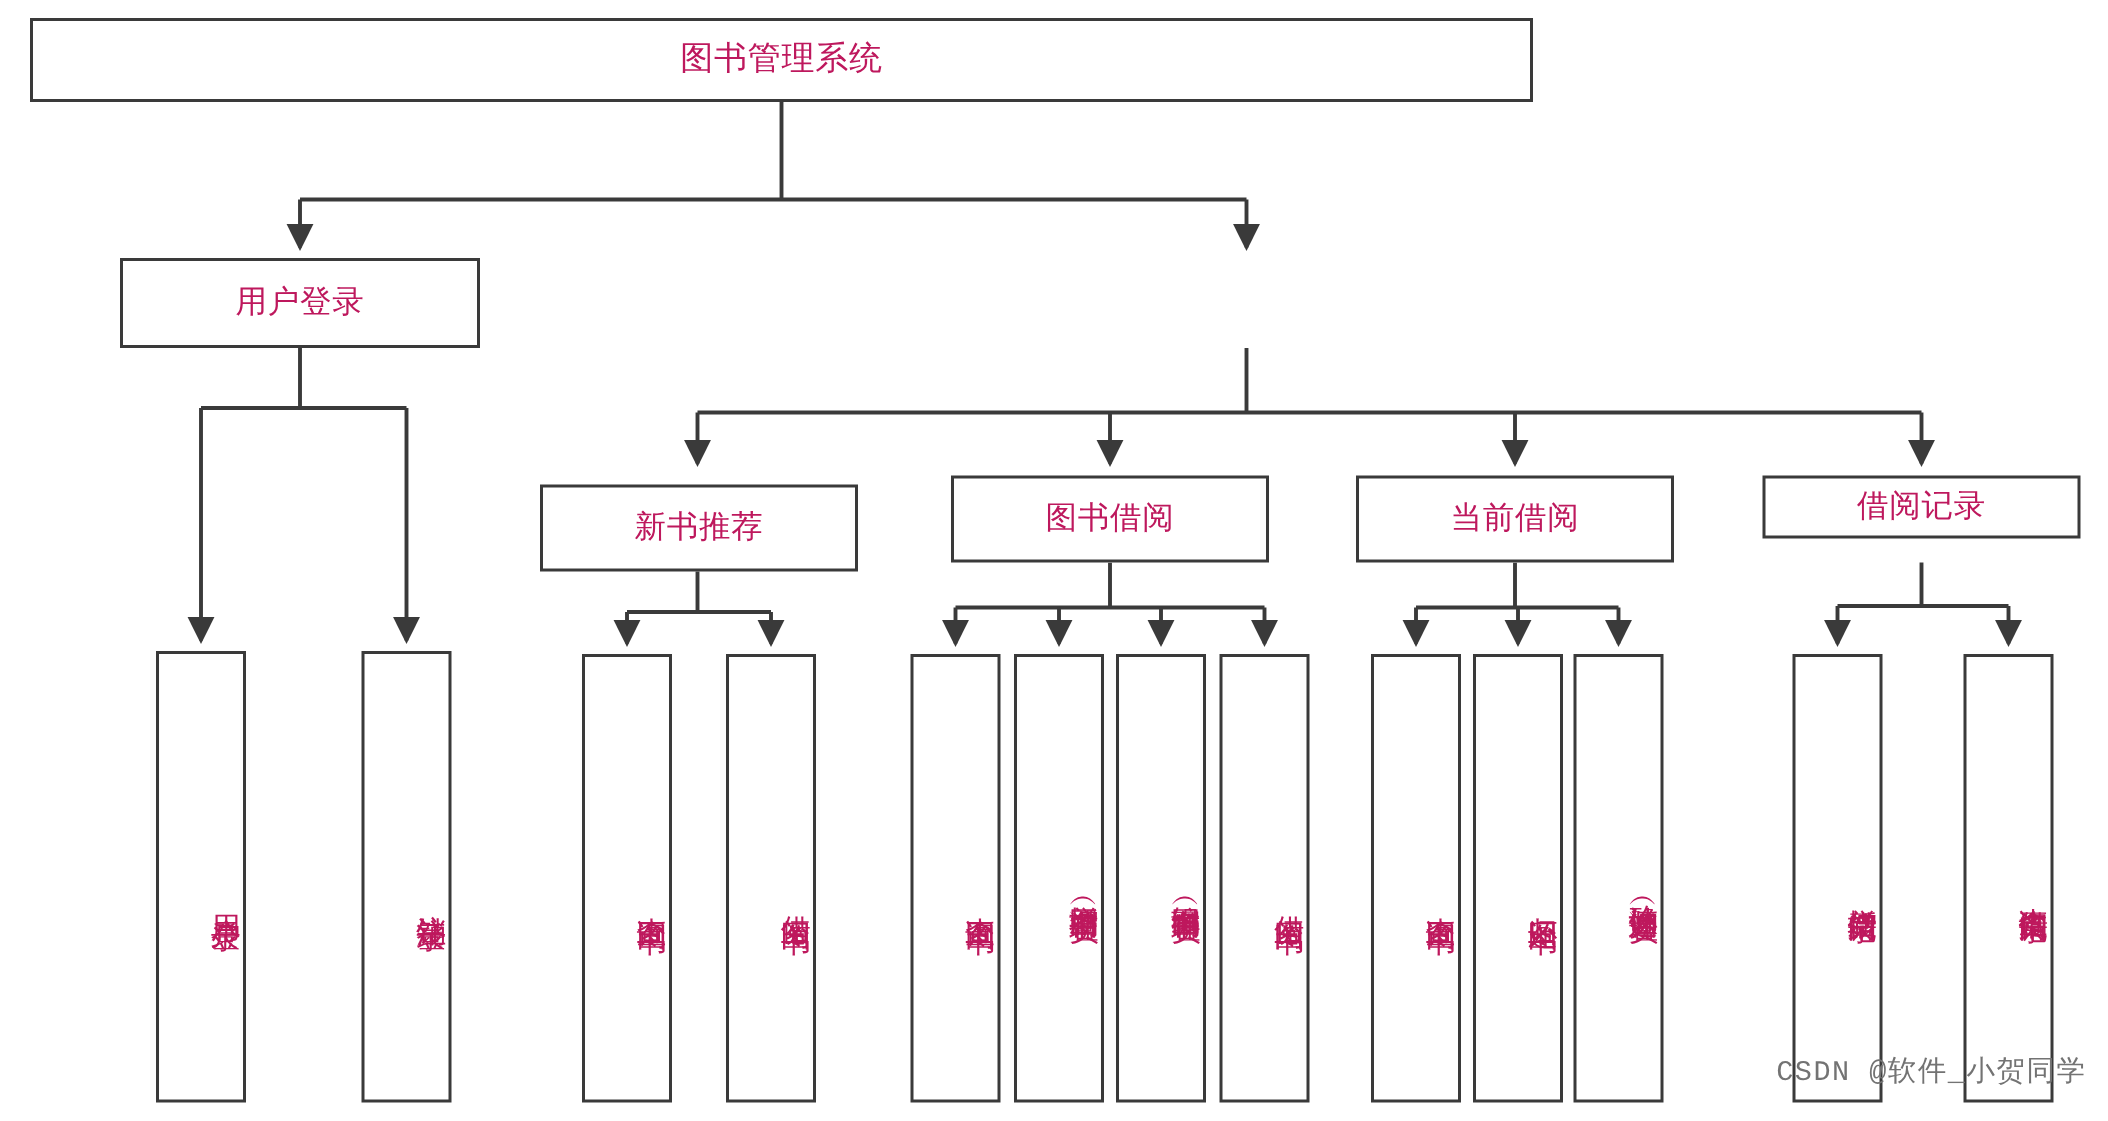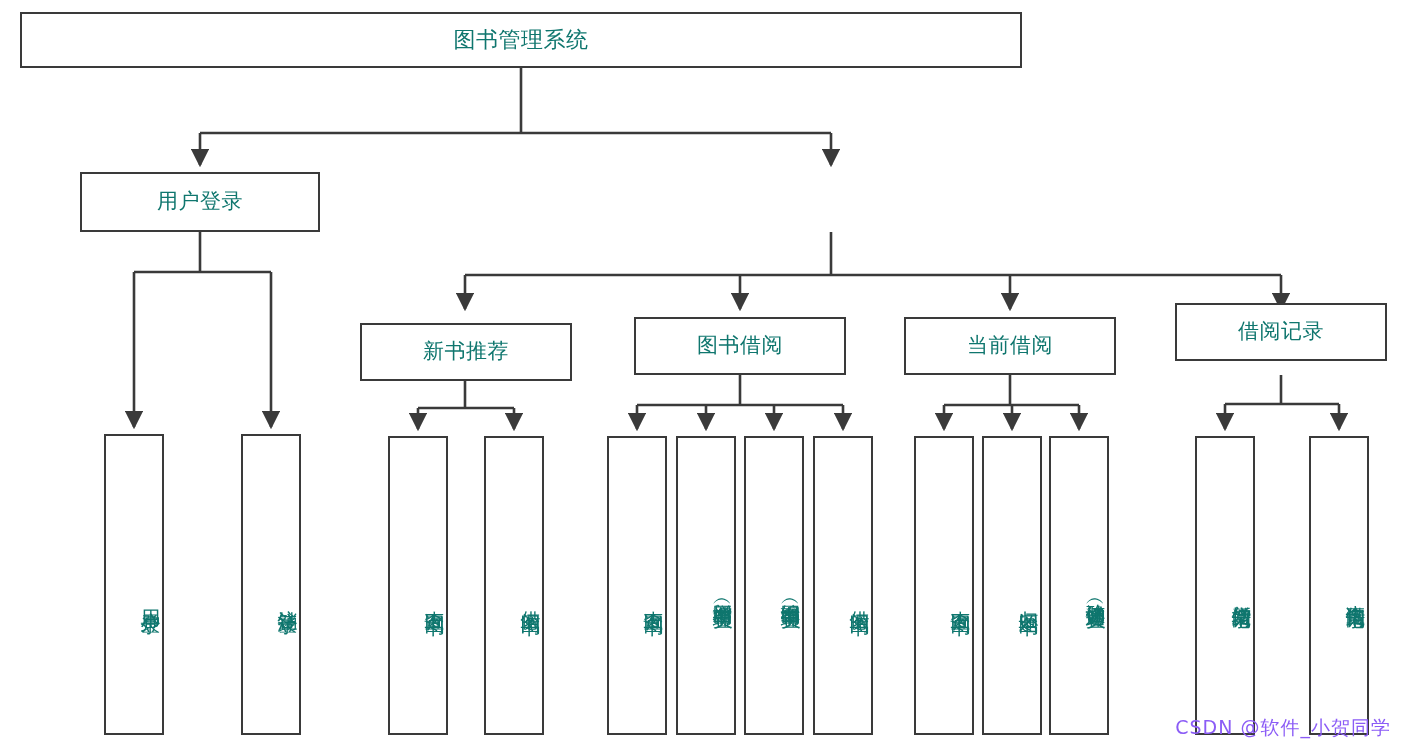--- a/index.html
+++ b/index.html
@@ -12,21 +12,21 @@
     width:1405px;
     height:747px;
     background:#ffffff;
     overflow:hidden;
   }
   .node{
     position:absolute;
     box-sizing:border-box;
     background:#ffffff;
     border:2.5px solid #3a3a3a;
-    color:#0f766e;
+    color:#be185d;
     display:flex;
     align-items:center;
     justify-content:center;
     letter-spacing:0.5px;
   }
   .node.h{
     font-size:21px;
     line-height:1.1;
   }
   .node.root{ font-size:22px; }
@@ -53,25 +53,26 @@
   svg#wires{
     position:absolute;
     left:0; top:0;
     width:1405px;
     height:747px;
     pointer-events:none;
   }
   .wm{
     position:absolute;
     right:14px;
-    bottom:6px;
+    bottom:20px;
     font-size:19px;
-    color:#8b5cf6;
+    color:#737373;
     letter-spacing:1px;
     white-space:nowrap;
+    font-family:Liberation Mono, monospace;
   }
 </style>
 </head>
 <body>
 
 <div id="canvas">
 
   <svg id="wires" viewBox="0 0 1405 747">
     <defs>
       <marker id="arrow" viewBox="0 0 12 12" refX="10.5" refY="6" markerWidth="7" markerHeight="7" orient="auto-start-reverse">
@@ -122,21 +123,21 @@
     </g>
   </svg>
 
   <div class="node h root" style="left:20px;top:12px;width:1002px;height:56px;">图书管理系统</div>
 
   <div class="node h" style="left:80px;top:172px;width:240px;height:60px;">用户登录</div>
 
   <div class="node h" style="left:360px;top:323px;width:212px;height:58px;">新书推荐</div>
   <div class="node h" style="left:634px;top:317px;width:212px;height:58px;">图书借阅</div>
   <div class="node h" style="left:904px;top:317px;width:212px;height:58px;">当前借阅</div>
-  <div class="node h" style="left:1175px;top:303px;width:212px;height:58px;">借阅记录</div>
+  <div class="node h" style="left:1175px;top:317px;width:212px;height:42px;">借阅记录</div>
 
   <div class="node v" style="left:104px;top:434px;width:60px;height:301px;">
     <span class="vt">用户登录</span>
   </div>
   <div class="node v" style="left:241px;top:434px;width:60px;height:301px;">
     <span class="vt">注销登录</span>
   </div>
 
   <div class="node v" style="left:388px;top:436px;width:60px;height:299px;">
     <span class="vt">查询图书</span>

